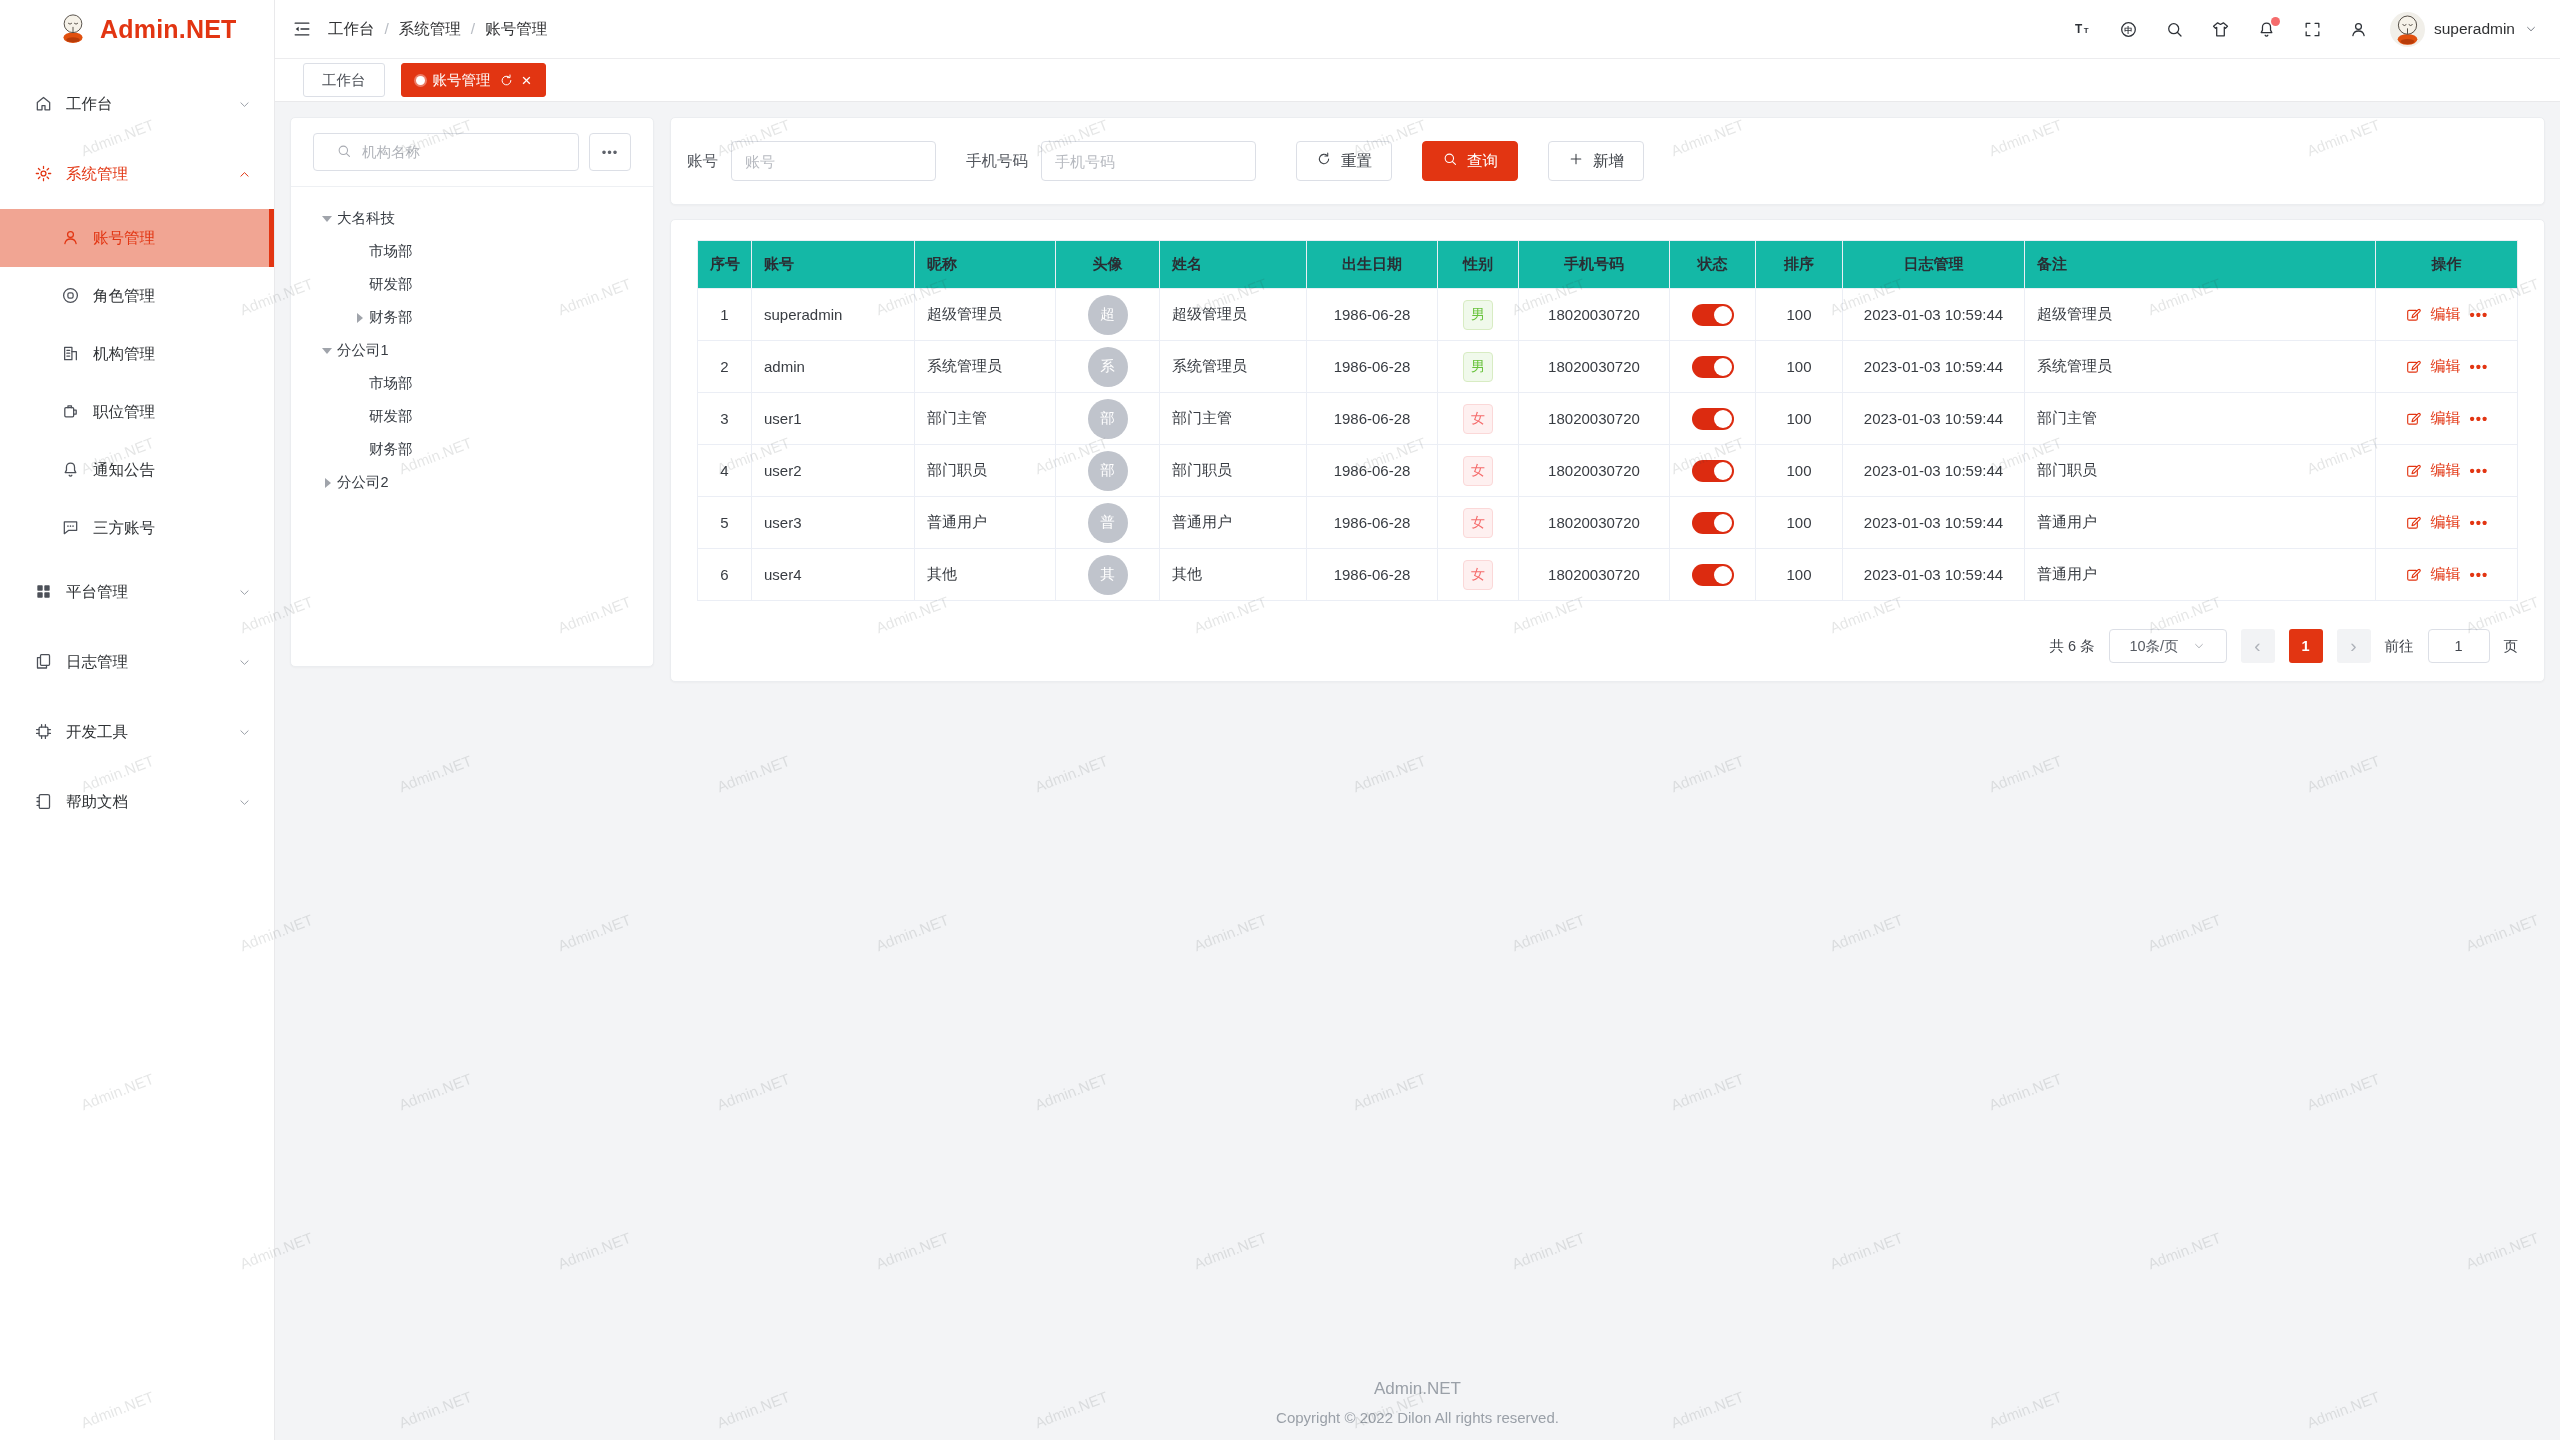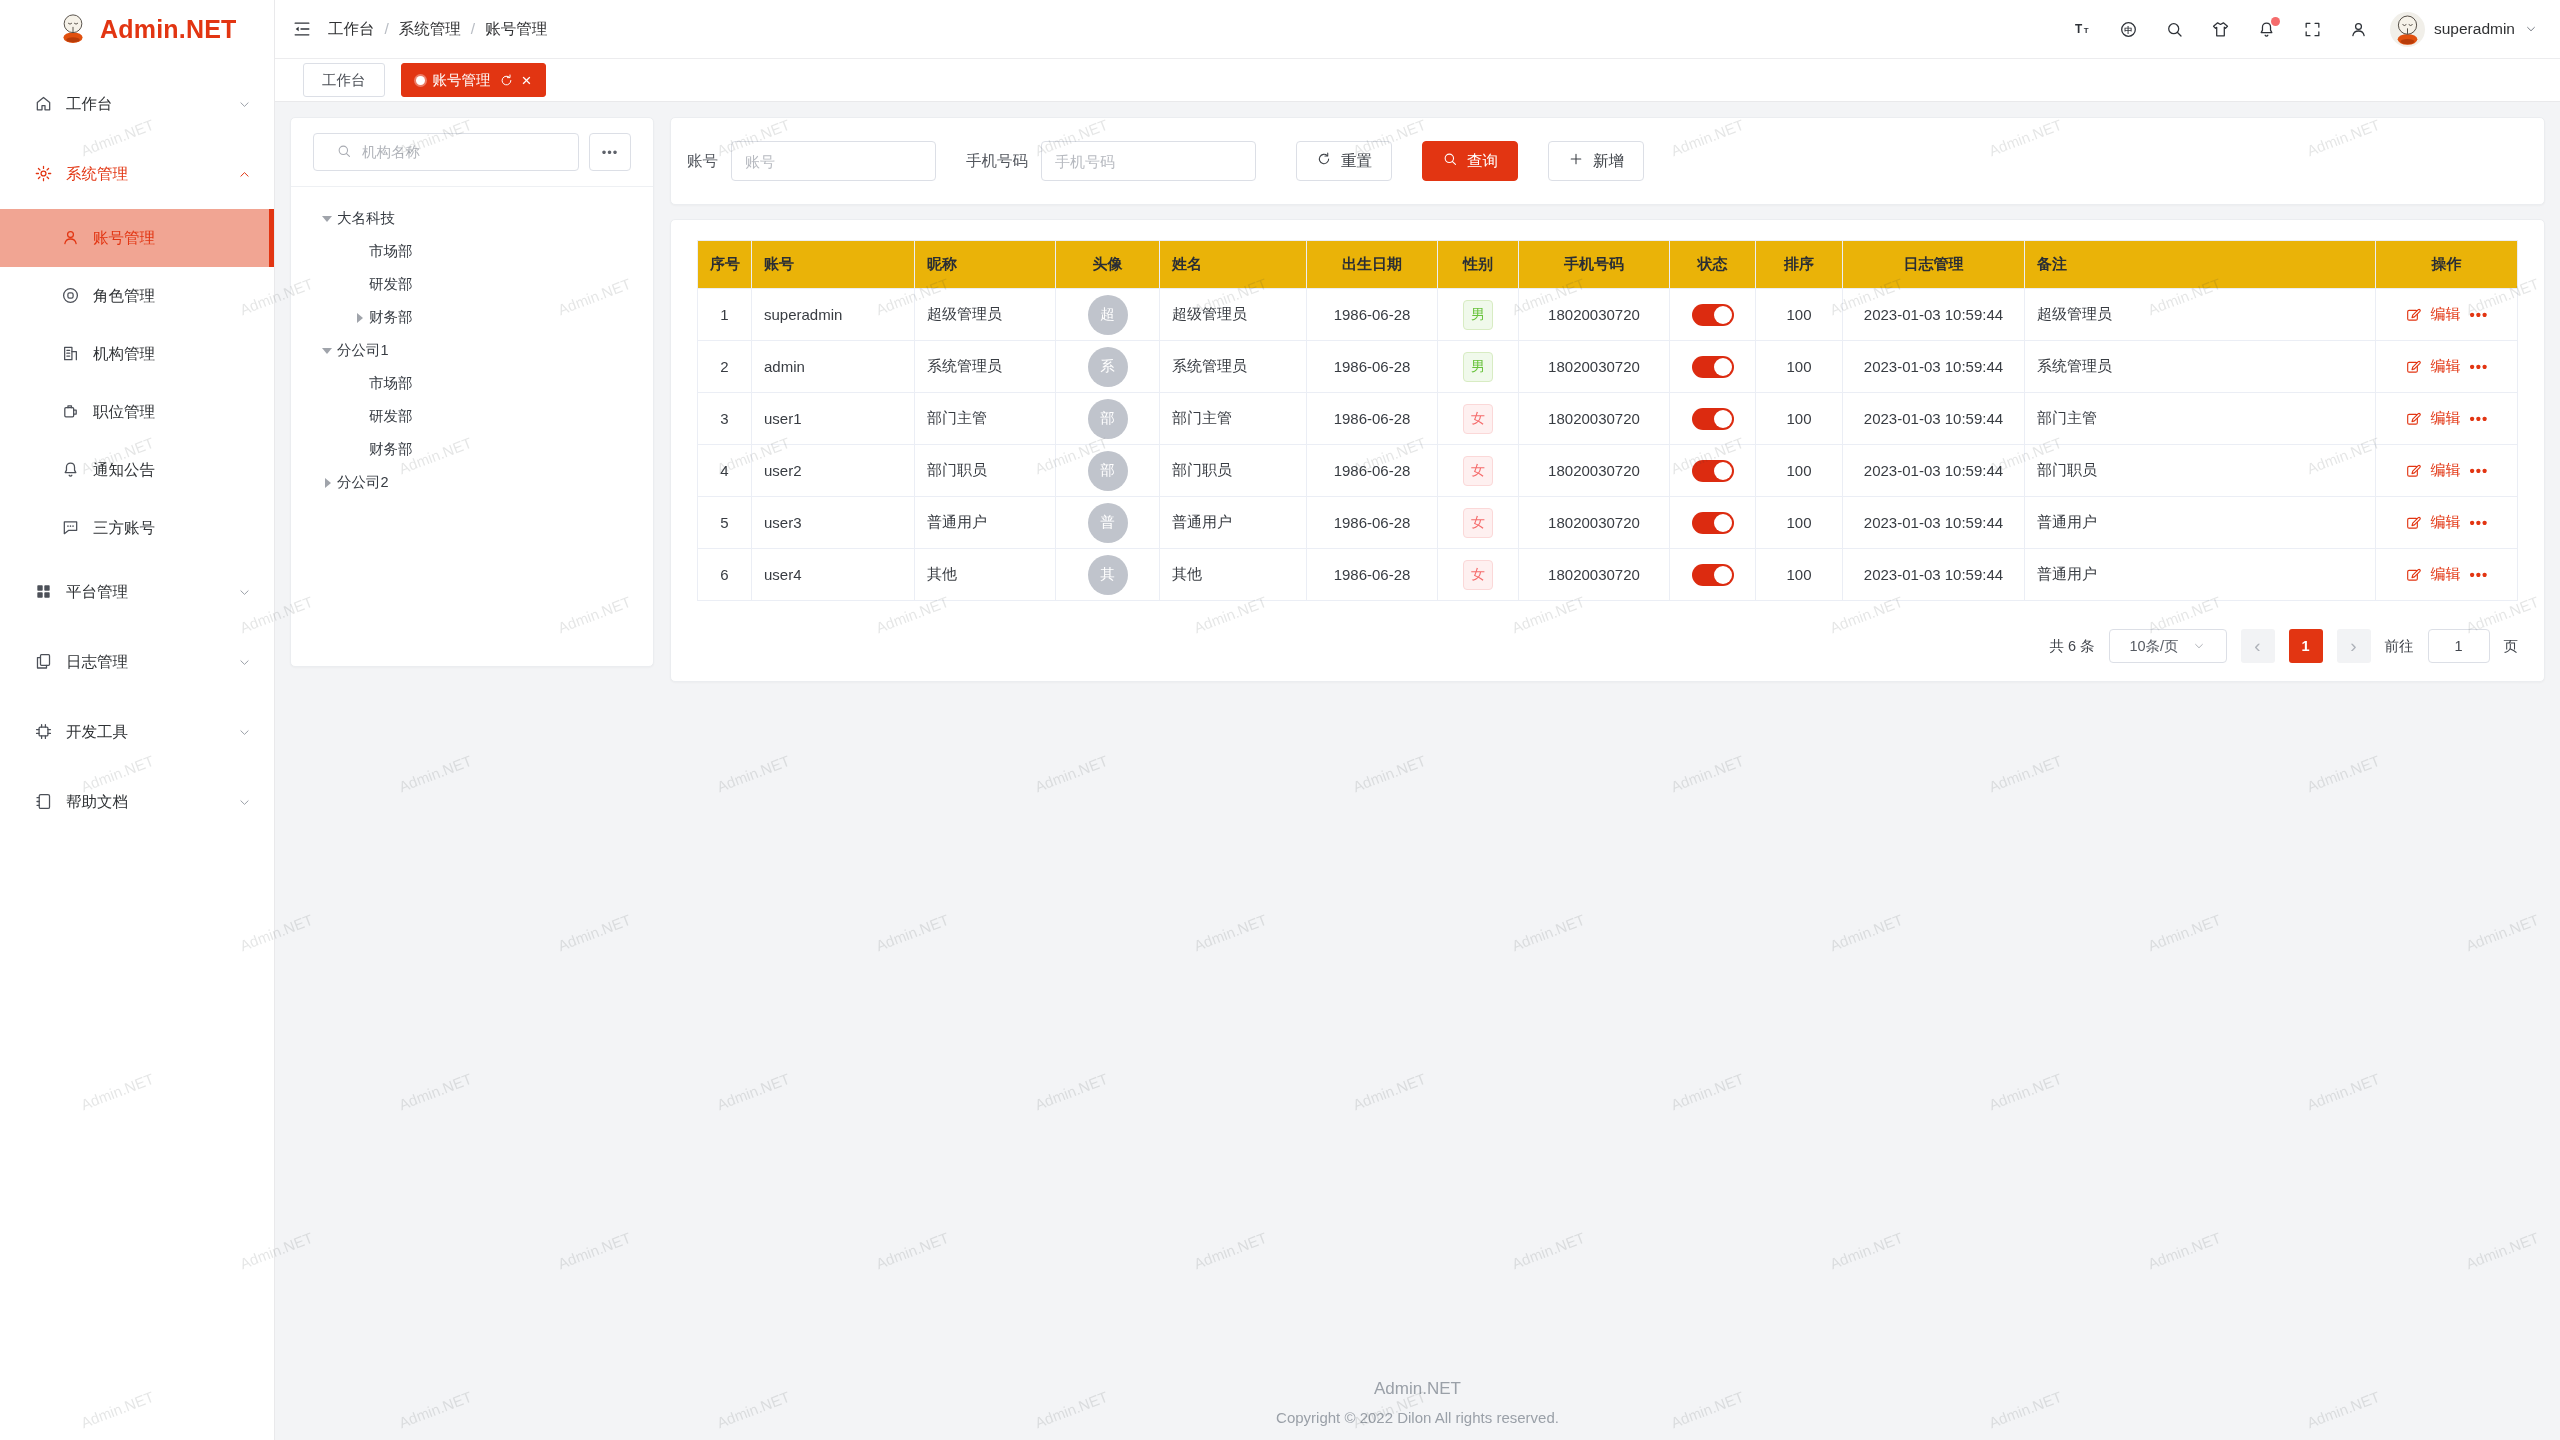--- a/index.html
+++ b/index.html
@@ -78,21 +78,21 @@
   .btn { height:40px; border-radius:4px; display:inline-flex; align-items:center; gap:9px;
     padding:0 19px; cursor:pointer; font-size:15.5px; }
   .btn.plain { background:#fff; border:1px solid #dcdfe6; color:#3c4046; }
   .btn.primary { background:var(--primary); border:1px solid var(--primary); color:#fff; }
   .btn.first { margin-left:40px; }
   .btn + .btn { margin-left:30px; }
 
   .table-card { padding:20px 26px 18px; }
   table { width:100%; border-collapse:collapse; table-layout:fixed; }
   th,td { border:1px solid #ebeef5; padding:0 12px; overflow:hidden; white-space:nowrap; }
-  th { height:48px; background:#eab308; color:#2a2e34; font-weight:700; font-size:15px; }
+  th { height:48px; background:#14b8a6; color:#2a2e34; font-weight:700; font-size:15px; }
   td { height:52px; color:#383c42; font-size:15px; }
   .al-l { text-align:left; } .al-c { text-align:center; }
   .avatar { width:40px; height:40px; border-radius:50%; background:#c0c4cc; color:#fff;
     display:inline-flex; align-items:center; justify-content:center; font-size:14.5px; vertical-align:middle; }
   .tag { display:inline-flex; width:30px; height:30px; align-items:center; justify-content:center;
     border-radius:4px; font-size:14px; vertical-align:middle; }
   .tag.male { color:var(--success); background:#f0f9eb; border:1px solid #d8ecc3; }
   .tag.female { color:var(--danger); background:#fef0f0; border:1px solid #fbd8d8; }
   .sw { width:42px; height:22px; border-radius:11px; background:var(--toggle); position:relative;
     display:inline-block; vertical-align:middle; cursor:pointer; }

